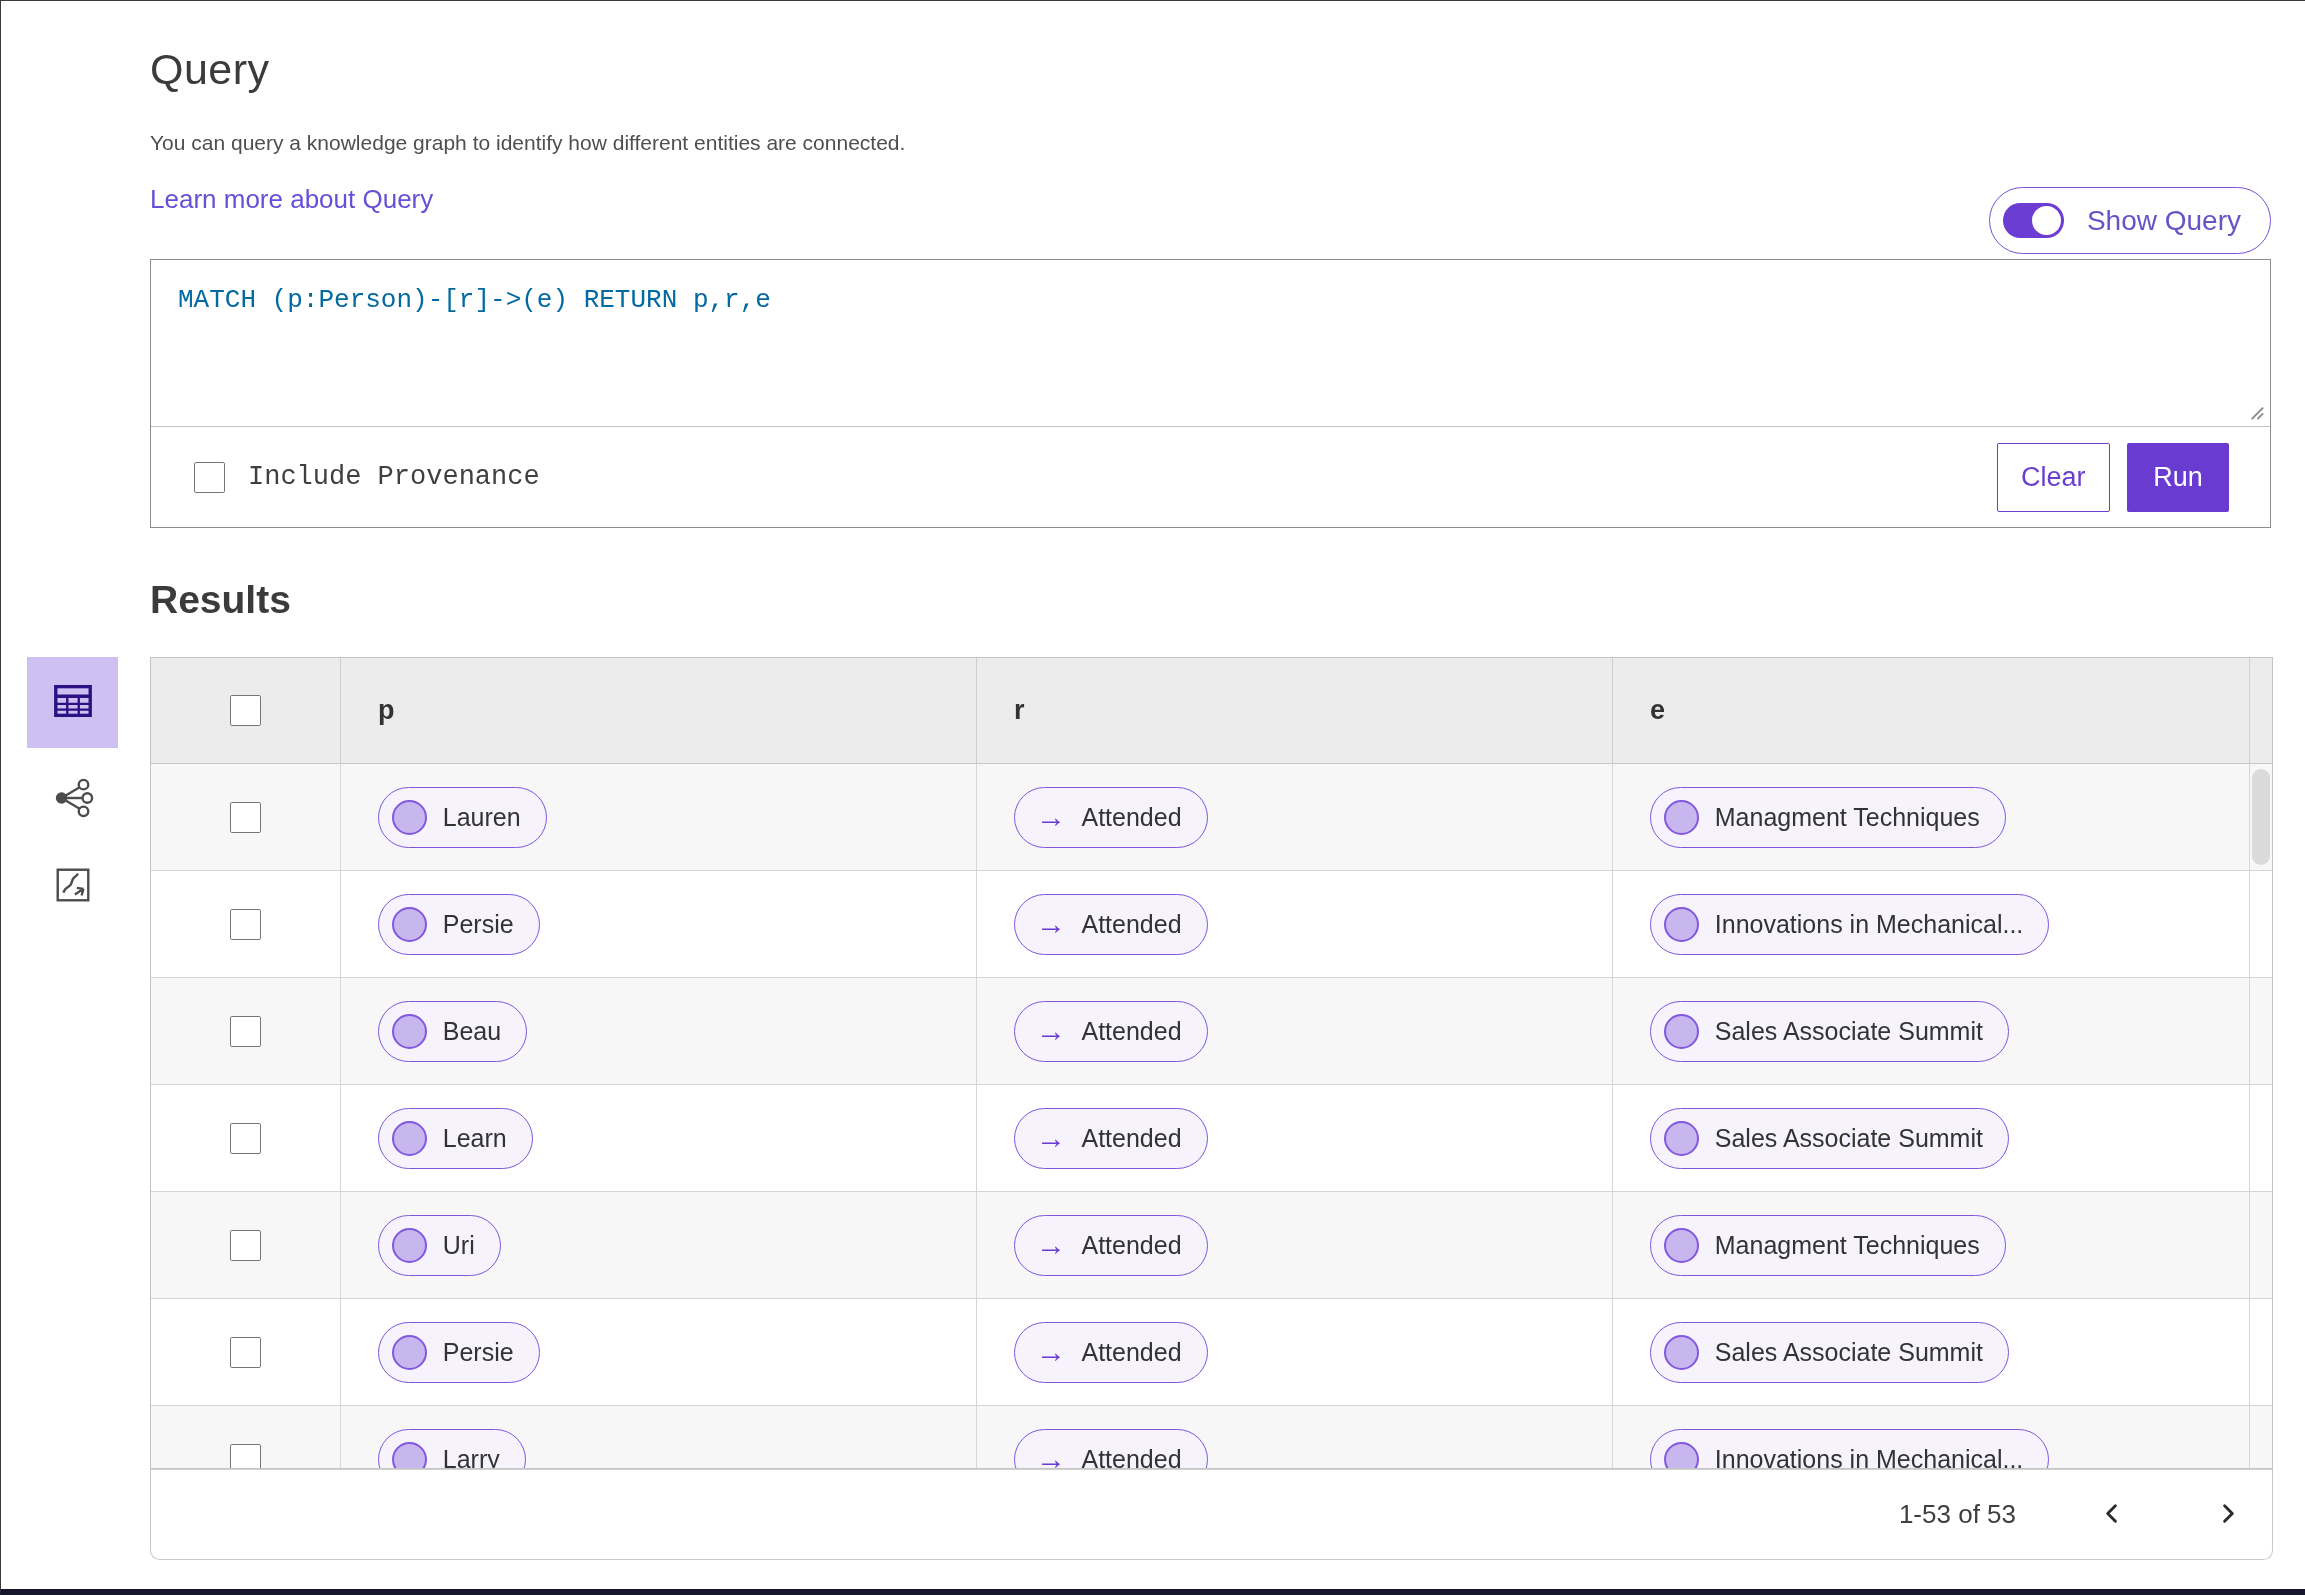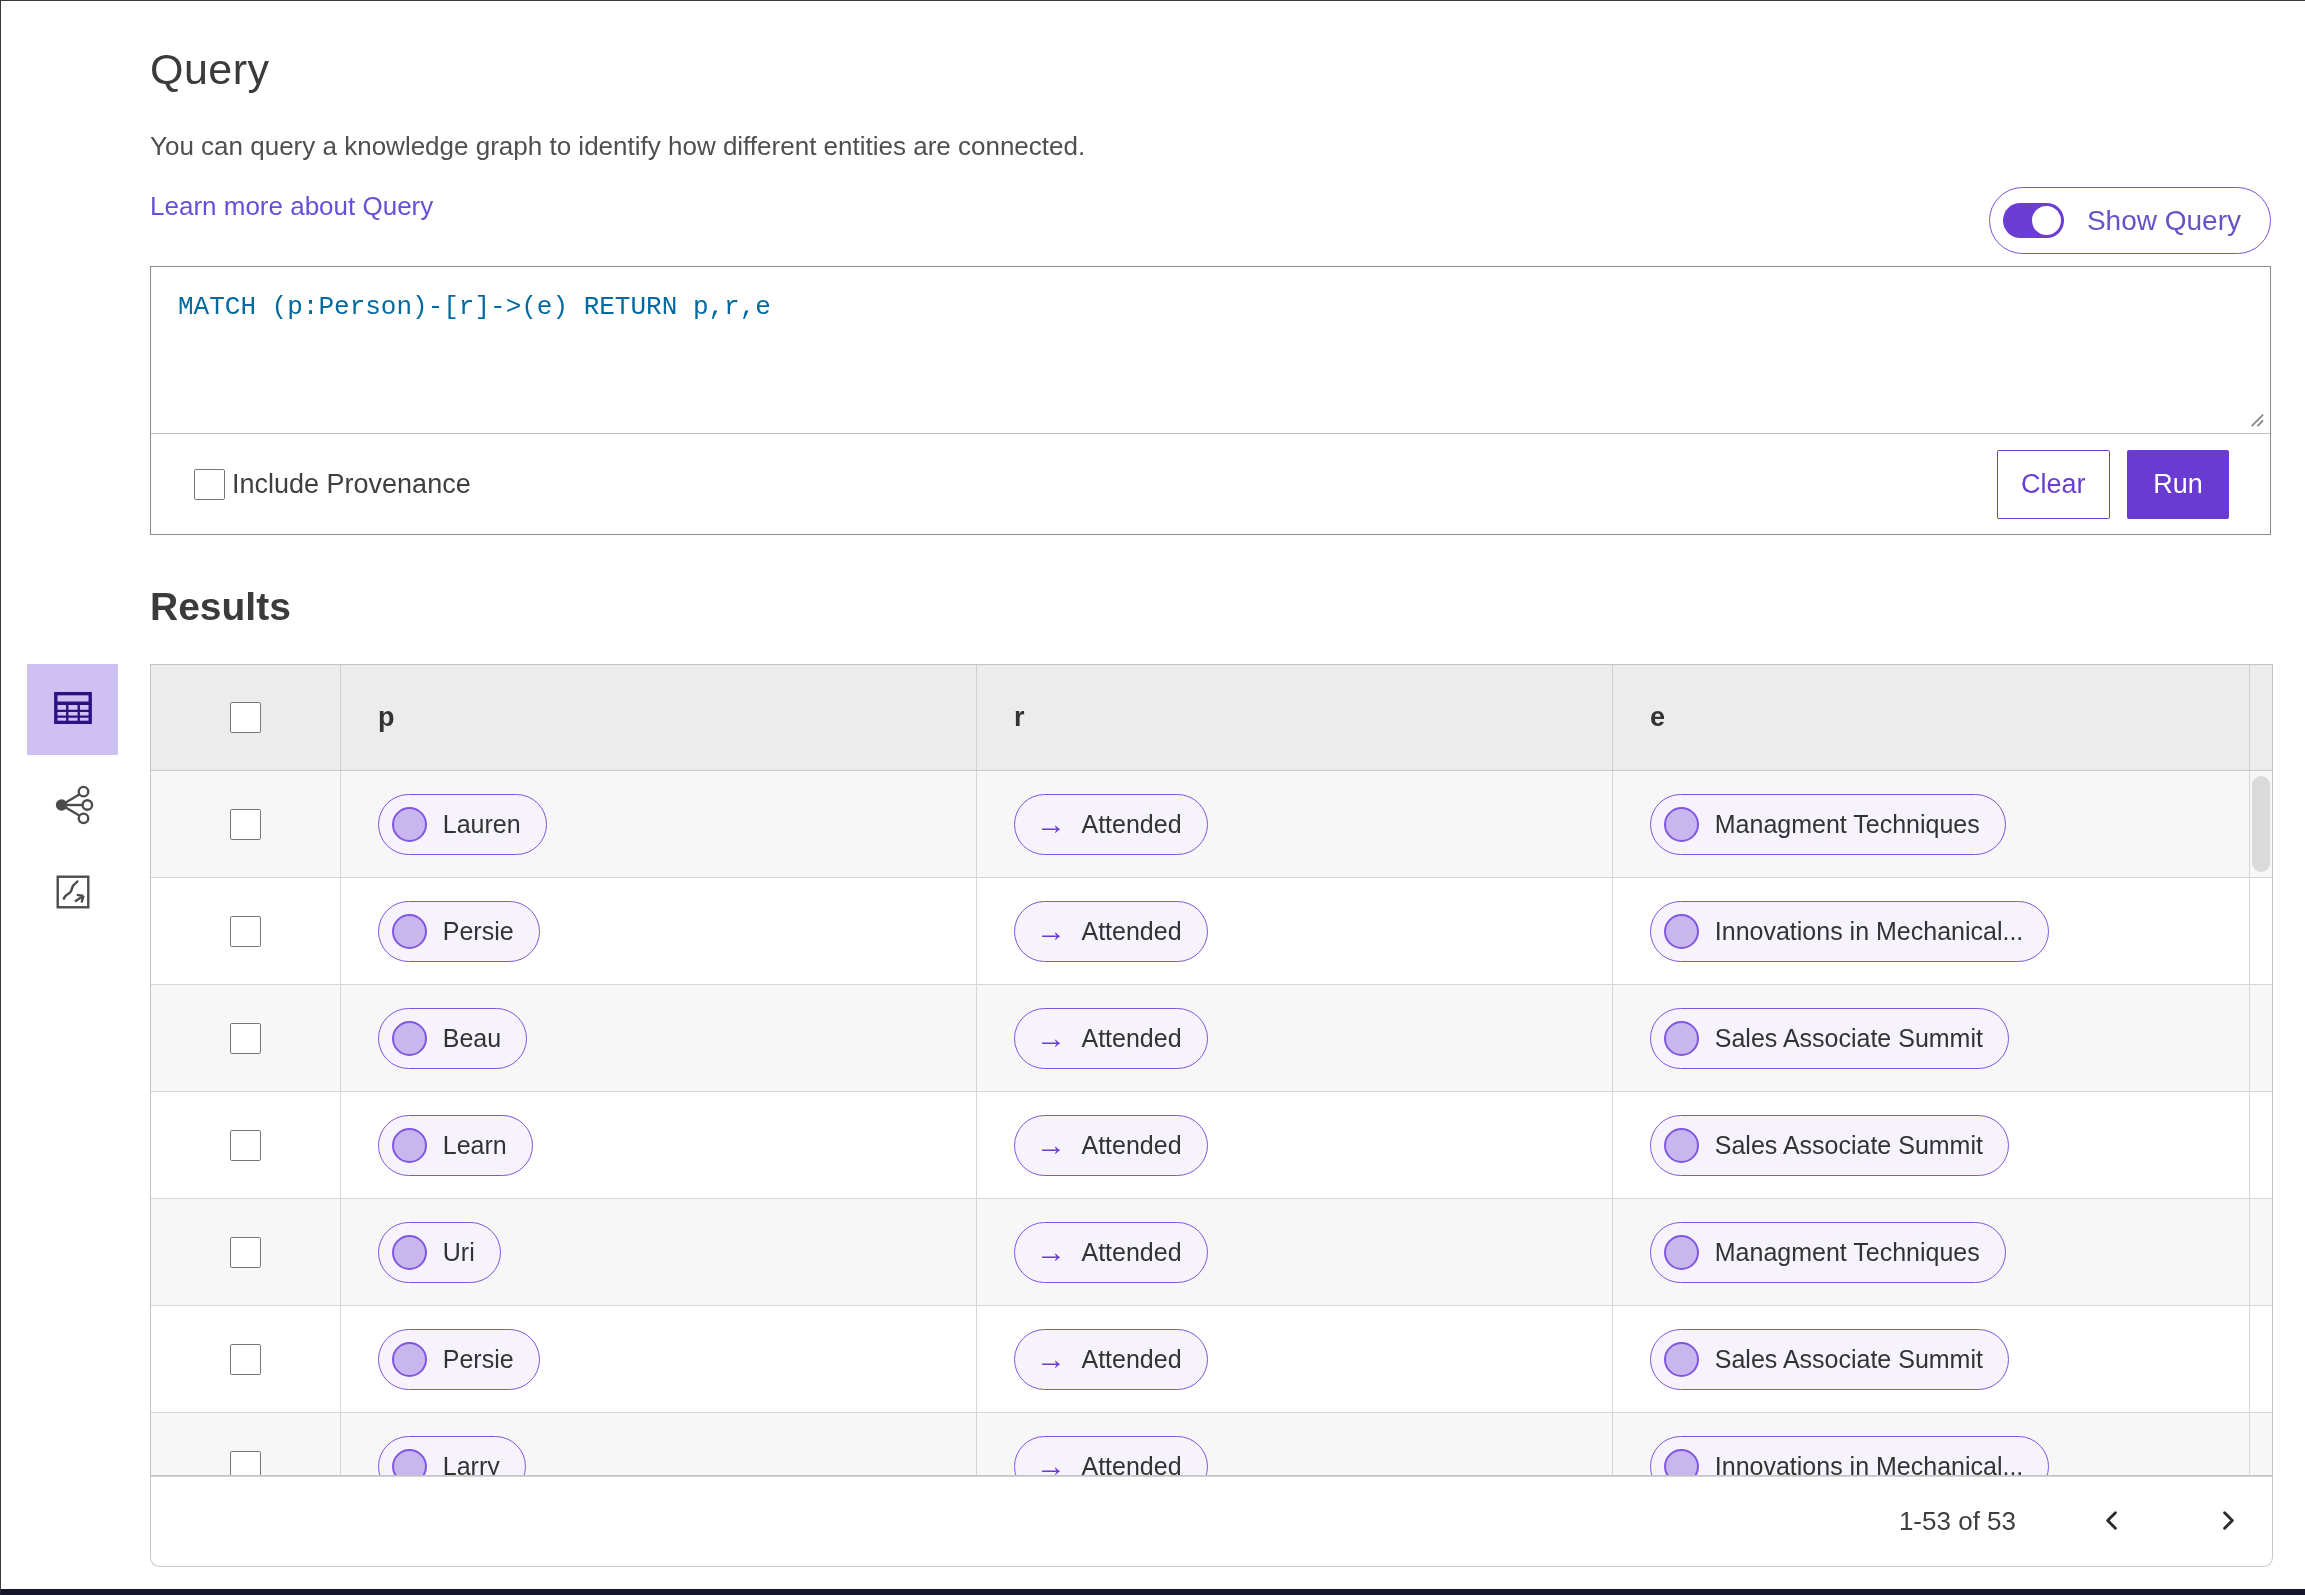--- a/index.html
+++ b/index.html
@@ -14,21 +14,21 @@
     width: 2306px; height: 1596px;
     background: #fff;
     border: 1.9px solid #3a3a3a;
     border-bottom: 7.7px solid #15152d;
     overflow: hidden;
   }
   .content { position: relative; padding: 0 34px 0 149px; }
 
   
   .h1 { margin-top: 44px; font-size: 43px; font-weight: 400; color: #3b3b3b; letter-spacing: 0.5px; }
-  .desc { margin-top: 37px; font-size: 26px; color: #4f4f4f; }
+  .desc { margin-top: 37px; font-size: 21px; color: #4f4f4f; }
   .learn-link { display: inline-block; margin-top: 29px; font-size: 26px; color: #6750d8; text-decoration: none; cursor: pointer; }
 
   
   .toggle-chip {
     position: absolute; top: 142px; right: 34px;
     height: 67px; padding: 0 29px 0 13.4px;
     display: flex; align-items: center; gap: 23px;
     background: #fff; border: 1.9px solid #7a52d8; border-radius: 34px;
     cursor: pointer;
   }
@@ -57,21 +57,21 @@
   .resize-handle { position: absolute; right: 4.8px; bottom: 4.8px; width: 19px; height: 19px; }
   .panel-footer {
     height: 100px; display: flex; align-items: center;
     padding: 0 41px 0 43px;
   }
   .cbx {
     appearance: none; -webkit-appearance: none;
     width: 31px; height: 31px; border: 1.9px solid #767676; border-radius: 1.9px;
     background: #fff; cursor: pointer; flex: 0 0 auto;
   }
-  .cbx-label { margin-left: 7px; font-size: 27px; color: #3f3f3f; }
+  .cbx-label { margin-left: 23px; font-size: 27px; color: #3f3f3f; font-family: Liberation Mono, monospace; }
   .footer-spacer { flex: 1 1 auto; }
   .btn { height: 69px; font-family: Liberation Sans, sans-serif; font-size: 27px; cursor: pointer; border-radius: 1.9px; }
   .btn-clear { width: 113px; background: #fff; color: #6a3fd0; border: 1.9px solid #6a3fd0; margin-right: 17.3px; }
   .btn-run { width: 102px; background: #693bd1; color: #fff; border: none; }
 
   
   .h2 { margin-top: 50px; font-size: 39px; font-weight: 700; color: #3b3b3b; padding-left: 149px; }
   .results-body { display: flex; margin-top: 35px; }
 
   

